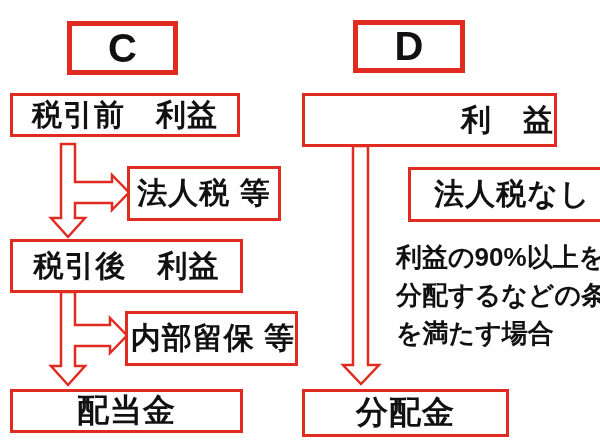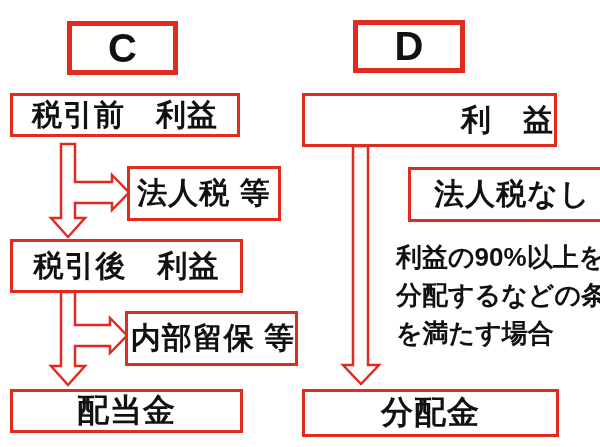--- a/index.html
+++ b/index.html
@@ -55,21 +55,21 @@
   
   #box-c-title        { left: 67px;  top: 21px;  width: 111px; height: 54px; }
   #box-d-title        { left: 353px; top: 20px;  width: 112px; height: 53px; }
   #box-pretax         { left: 10px;  top: 93px;  width: 230px; height: 44px; }
   #box-profit         { left: 302px; top: 93px;  width: 255px; height: 54px; justify-content: flex-end; }
   #box-corp-tax       { left: 127px; top: 166px; width: 154px; height: 55px; }
   #box-no-corp-tax    { left: 388px; top: 167px; width: 209px; height: 55px; margin-left: 20px; }
   #box-aftertax       { left: 10px;  top: 239px; width: 233px; height: 54px; }
   #box-retained       { left: 125px; top: 311px; width: 173px; height: 55px; justify-content: flex-end; }
   #box-dividend       { left: 10px;  top: 389px; width: 233px; height: 44px; font-size: 32px; }
-  #box-distribution   { left: 302px; top: 389px; width: 257px; height: 48px; font-size: 32px; }
+  #box-distribution   { left: 302px; top: 389px; width: 207px; height: 48px; font-size: 32px; }
 </style>
 </head>
 <body>
 
 <div id="canvas">
 
   <svg id="arrow-layer" viewBox="0 0 600 447" xmlns="http://www.w3.org/2000/svg">
 
     <path d="M 61,144 L 61,218 L 51,218 L 68,237 L 85,218 L 75,218 L 75,203
              L 112,203 L 112,210 L 129,192.5 L 112,175 L 112,182 L 75,182 L 75,144 Z"></path>

